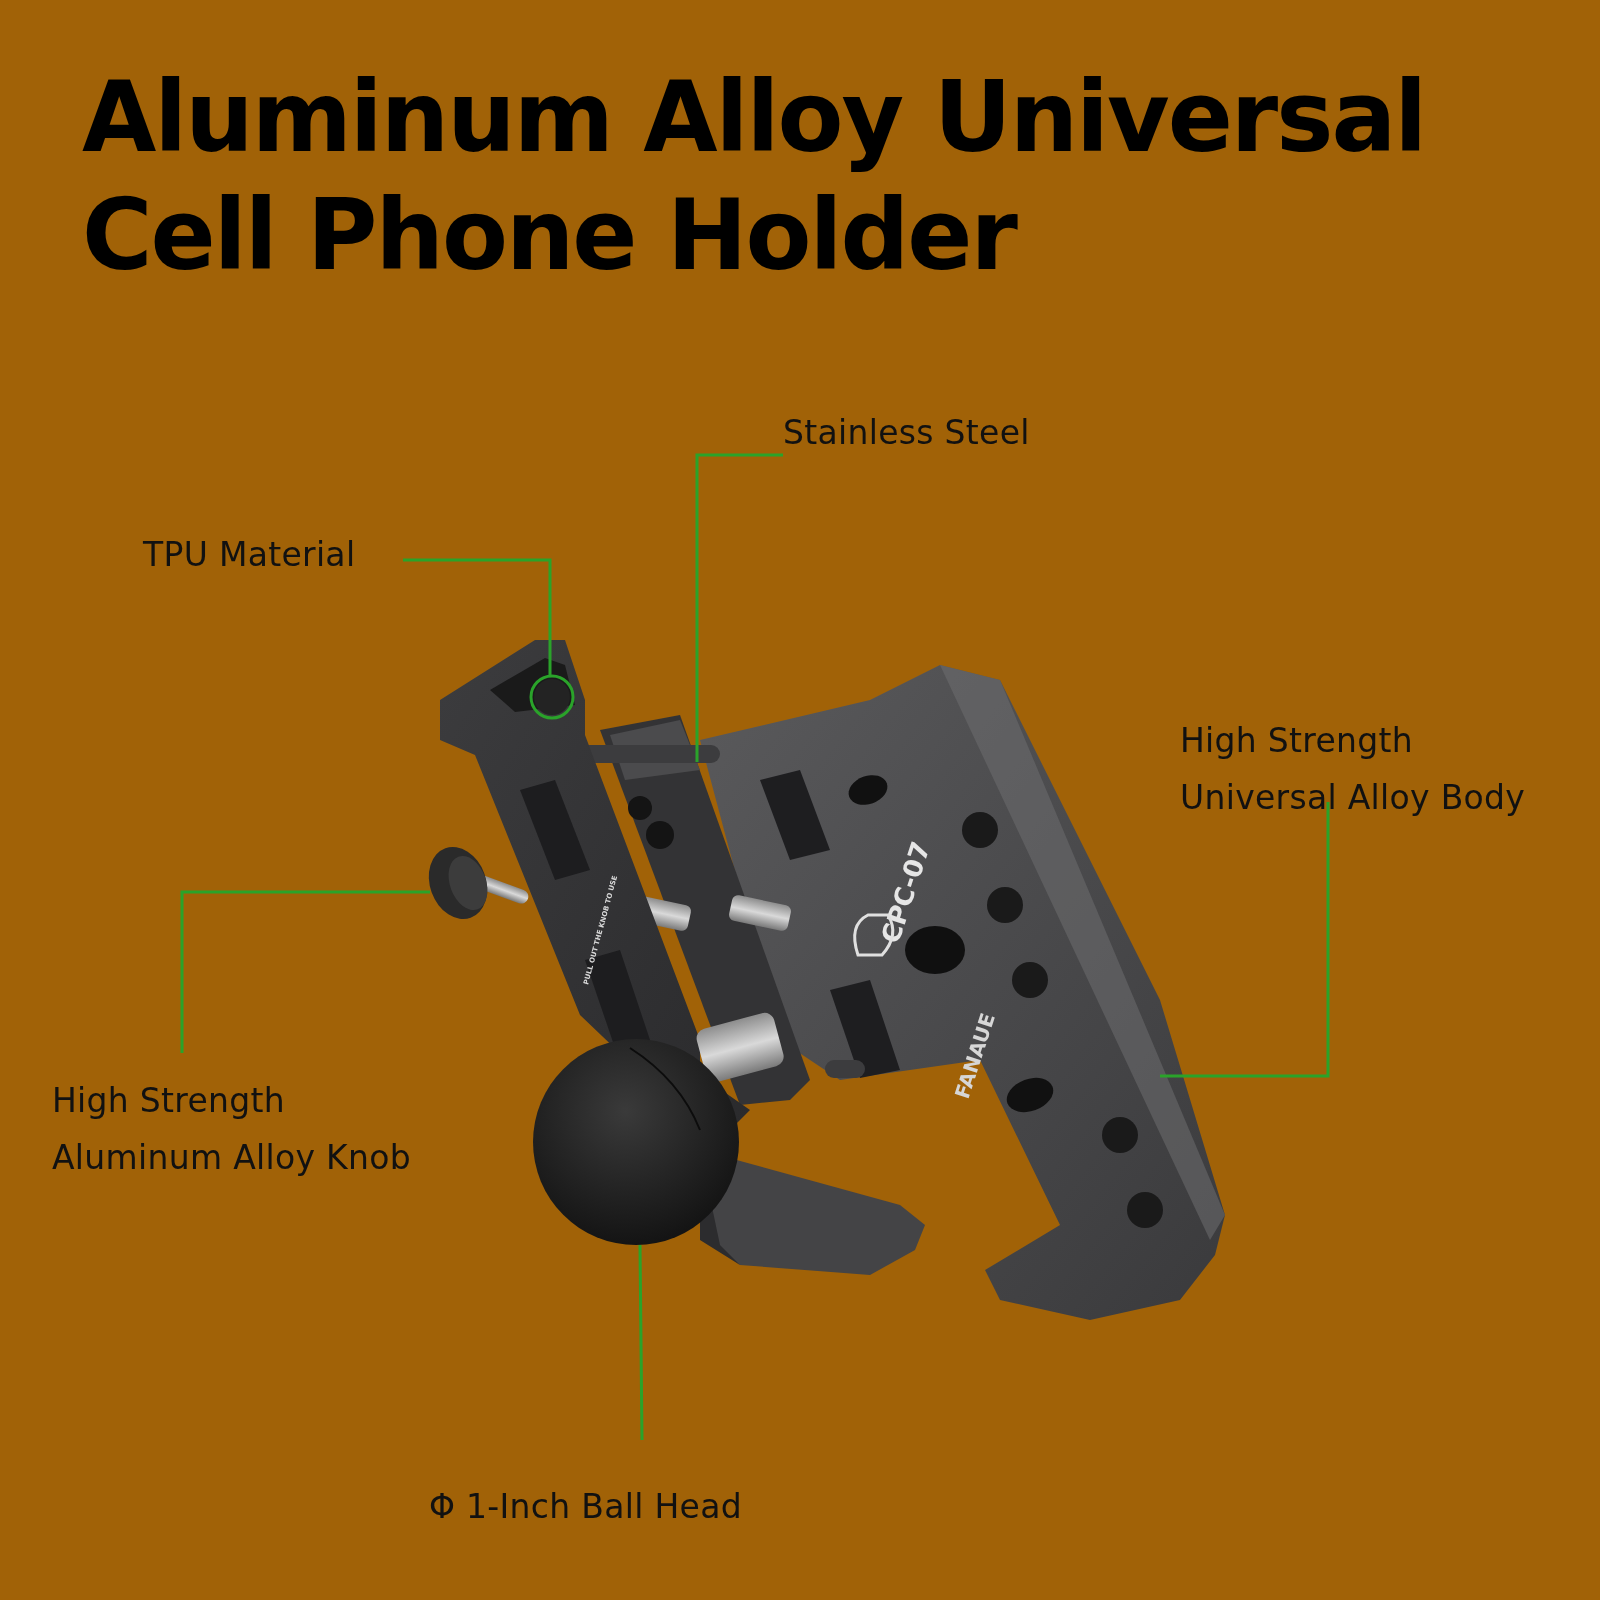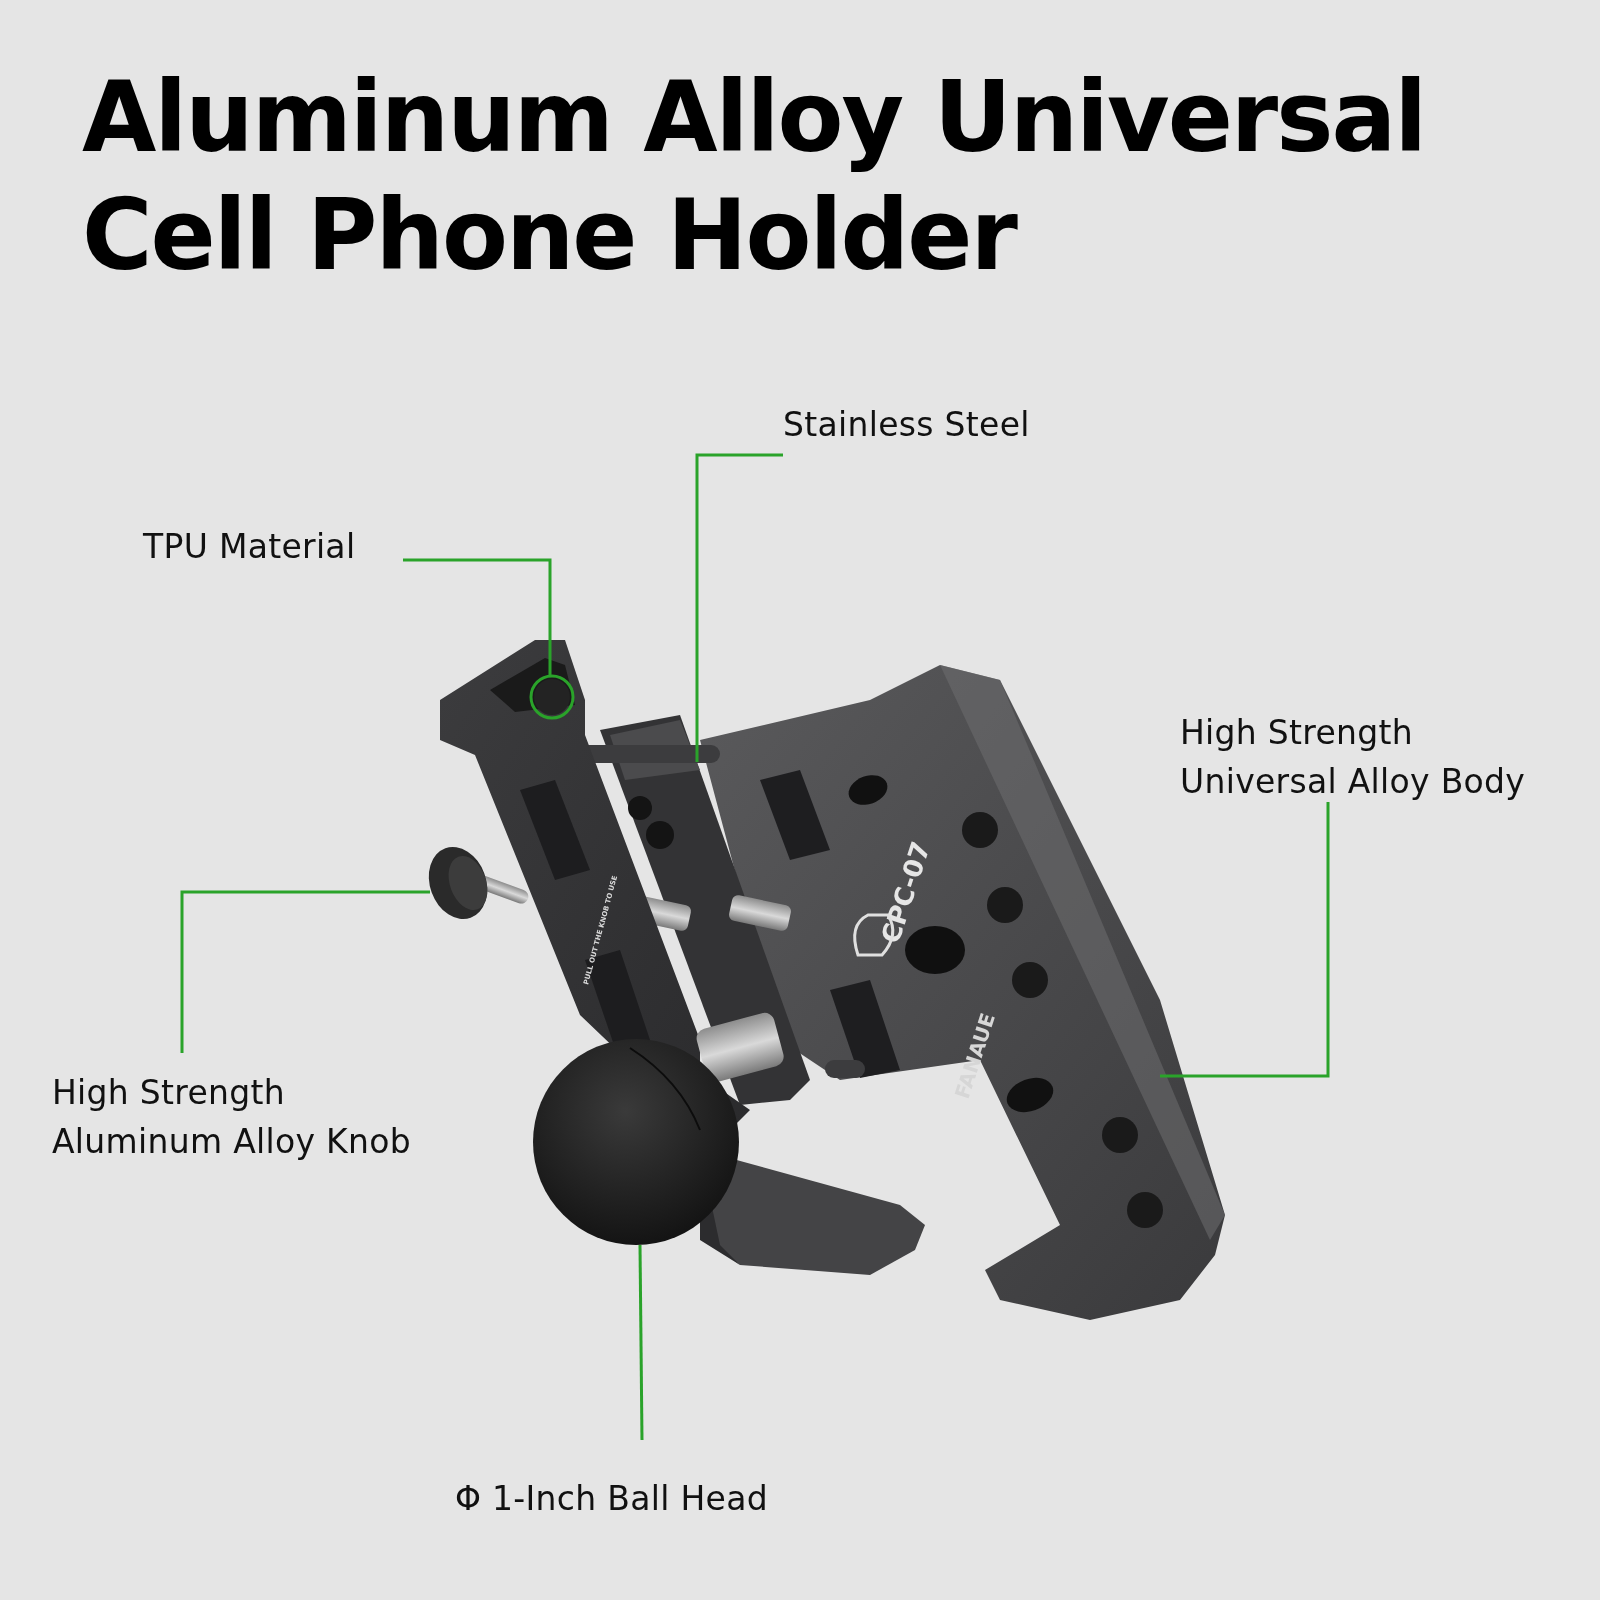--- a/index.html
+++ b/index.html
@@ -1,20 +1,20 @@
 <!DOCTYPE html>
 <html><head>
   <meta charset="utf-8">
   <style>
     html, body { margin: 0; padding: 0; background: #ffffff; }
     .page {
       position: relative;
       width: 1600px;
       height: 1600px;
-      background: #e5e5e5;
+      background: #a16207;
       overflow: hidden;
       font-family: "DejaVu Sans", "Liberation Sans", sans-serif;
       color: #0a0a0a;
     }
     .title {
       position: absolute;
       left: 82px;
       top: 58px;
       margin: 0;
       font-family: "DejaVu Sans", sans-serif;
@@ -29,21 +29,21 @@
     .title span { display: block; }
     .label {
       position: absolute;
       font-family: "DejaVu Sans", sans-serif;
       font-size: 33px;
       line-height: 49px;
       color: #111111;
       letter-spacing: 0.3px;
       white-space: nowrap;
     }
-    .label span { display: block; }
+    .label span { display: block; margin-top: 8px; }
     svg.overlay { position: absolute; left: 0; top: 0; }
   </style>
 </head>
 <body>
 
 <div class="page">
 
   <h1 class="title">
     <span>Aluminum Alloy Universal</span>
     <span>Cell Phone Holder</span>
@@ -156,17 +156,17 @@
   <div class="label" style="left:1180px; top:708px;">
     <span>High Strength</span>
     <span>Universal Alloy Body</span>
   </div>
 
   <div class="label" style="left:52px; top:1068px;">
     <span>High Strength</span>
     <span>Aluminum Alloy Knob</span>
   </div>
 
-  <div class="label" style="left:455px; top:1474px;">
+  <div class="label" style="left:429px; top:1474px;">
     <span>Φ 1-Inch Ball Head</span>
   </div>
 
 </div>
 
 </body></html>

